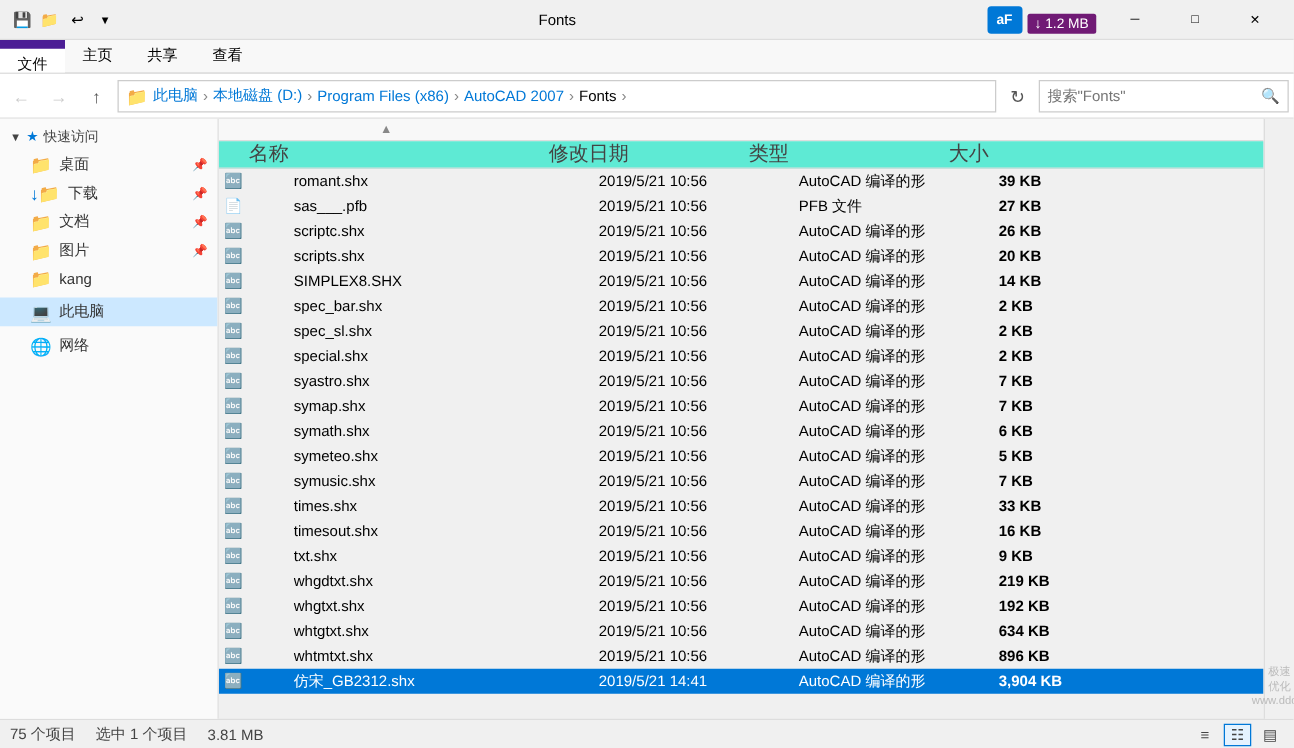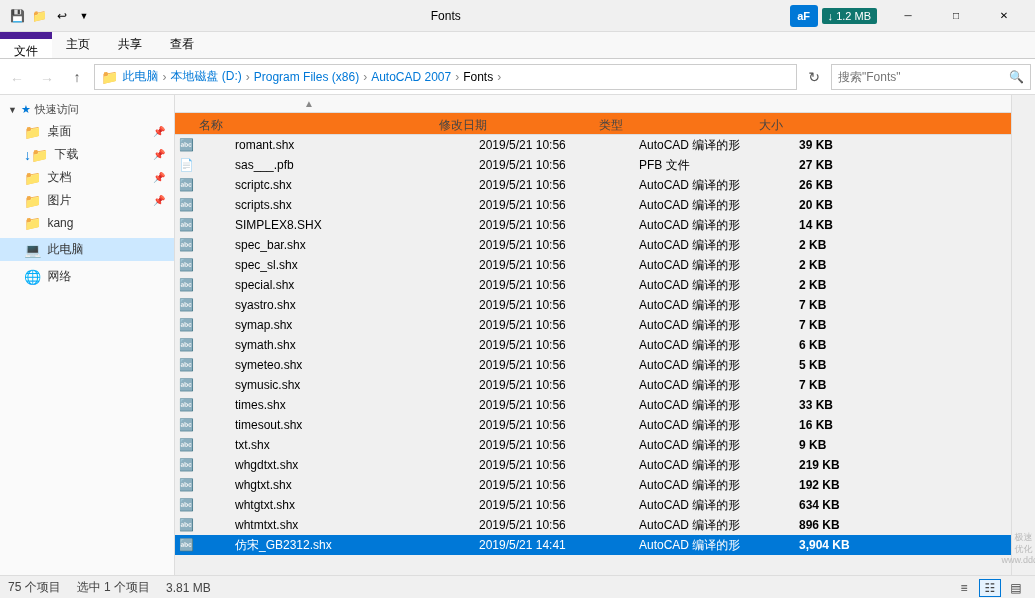--- a/index.html
+++ b/index.html
@@ -105,26 +105,26 @@
     .sidebar-item .item-icon { font-size: 14px; }
     .sidebar-item .pin-icon { margin-left: auto; color: #0078d7; font-size: 10px; }
     .folder-icon { color: #dcb04a; }
     .pc-icon { color: #555; }
     .network-icon { color: #555; }
 
     
     .file-area { flex: 1; display: flex; flex-direction: column; overflow: hidden; }
     .column-header {
       display: flex;
-      align-items: flex-end;
+      align-items: center;
       height: 22px;
-      background: #f97316;
+      background: #5eead4;
       border-bottom: 1px solid #ddd;
       padding: 0 4px;
-      font-size: 12px;
+      font-size: 16px;
       color: #444;
       flex-shrink: 0;
     }
     .col-name { width: 260px; padding-left: 20px; cursor: pointer; }
     .col-date { width: 160px; cursor: pointer; }
     .col-type { width: 160px; cursor: pointer; }
     .col-size { width: 90px; cursor: pointer; }
 
     .file-list { flex: 1; overflow-y: auto; }
     .file-row {
@@ -171,25 +171,25 @@
 <body>
 
 <div class="title-bar">
   <div class="quick-access">
     <div class="qa-btn">💾</div>
     <div class="qa-btn">📁</div>
     <div class="qa-btn">↩</div>
     <div class="qa-btn" style="font-size:9px;">▼</div>
   </div>
   <span class="title-bar-title">Fonts</span>
-  <div style="margin-right:8px; display:flex; align-items:center; gap:4px;">
+  <div style="margin-right:8px; display:flex; align-items:flex-end; gap:4px;">
     <div style="width:28px;height:22px;background:#0078d7;border-radius:3px;display:flex;align-items:center;justify-content:center;">
       <span style="color:white;font-size:11px;font-weight:bold;">aF</span>
     </div>
-    <div style="background:#0f766e;color:white;padding:2px 6px;border-radius:2px;font-size:11px;cursor:pointer;">↓ 1.2 MB</div>
+    <div style="background:#701a75;color:white;padding:2px 6px;border-radius:2px;font-size:11px;cursor:pointer;">↓ 1.2 MB</div>
   </div>
   <div class="title-bar-controls">
     <div class="tb-ctrl">
         <span class="tb-ctrl-min"></span>
       </div>
     <div class="tb-ctrl">
         <span class="tb-ctrl-max"></span>
       </div>
     <div class="tb-ctrl close">
         <span class="tb-ctrl-close"></span>

